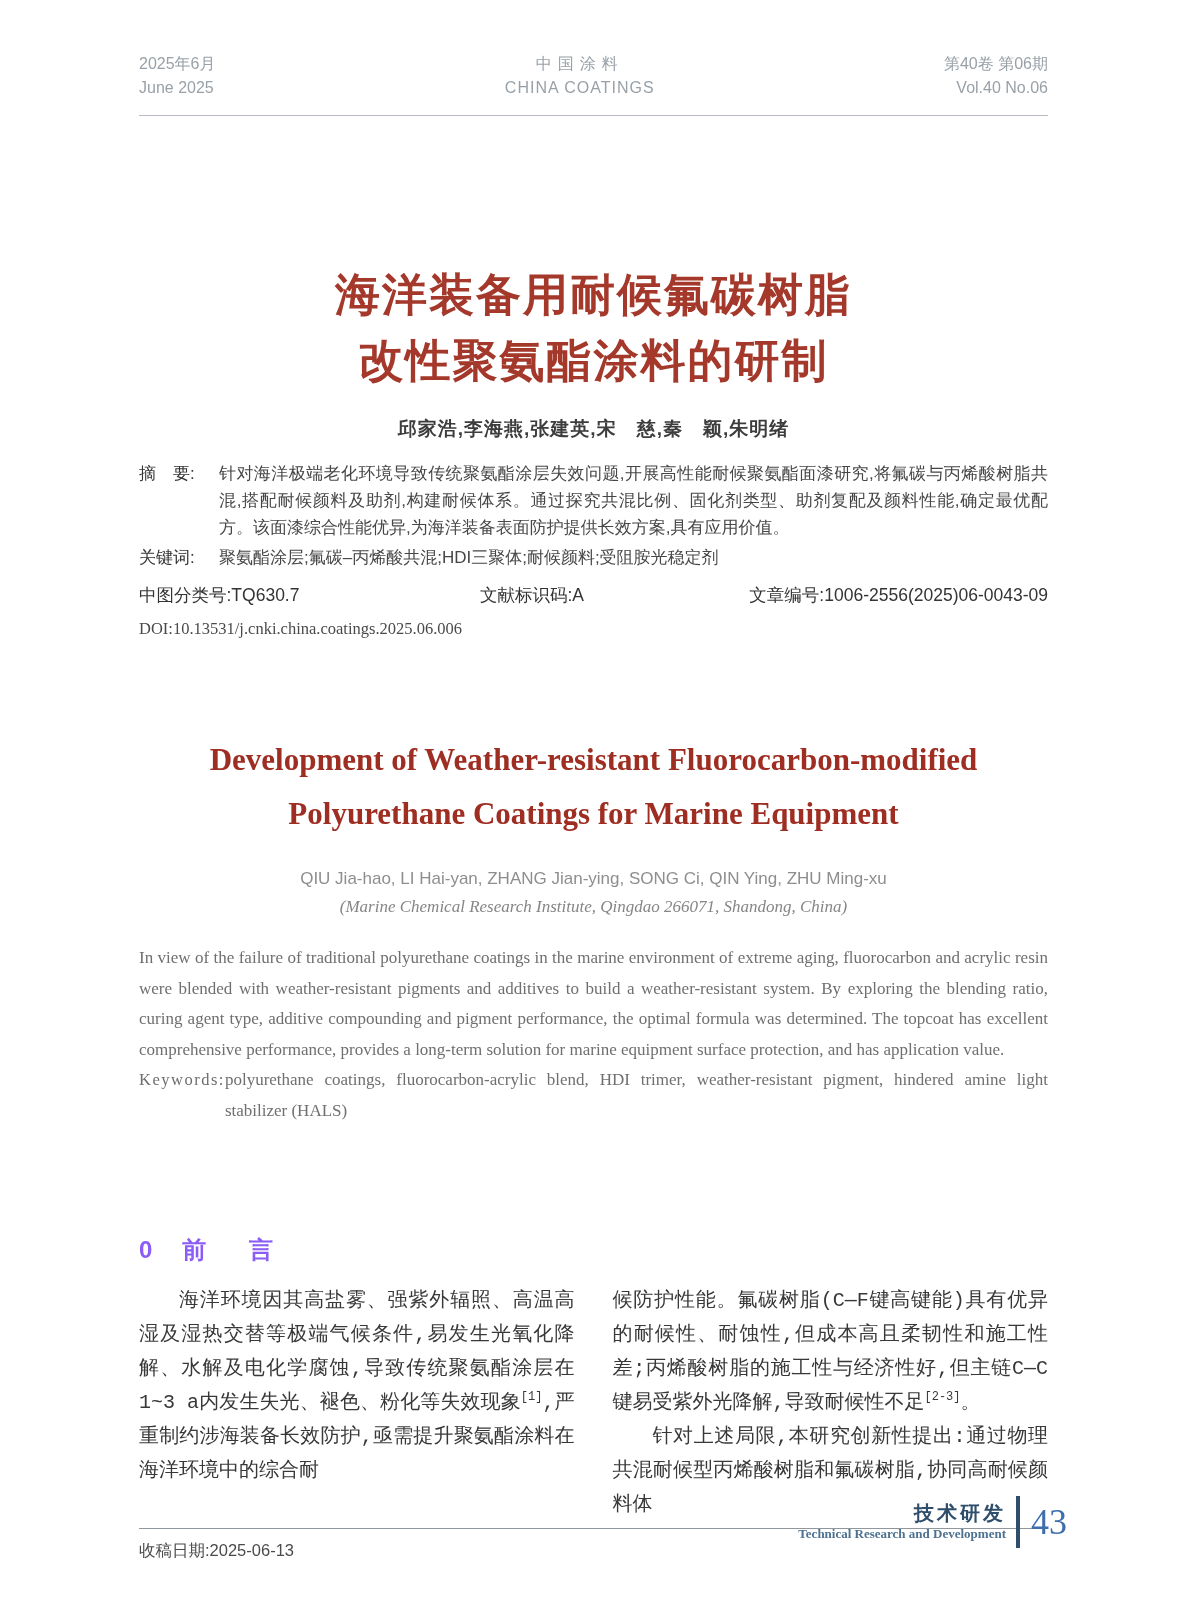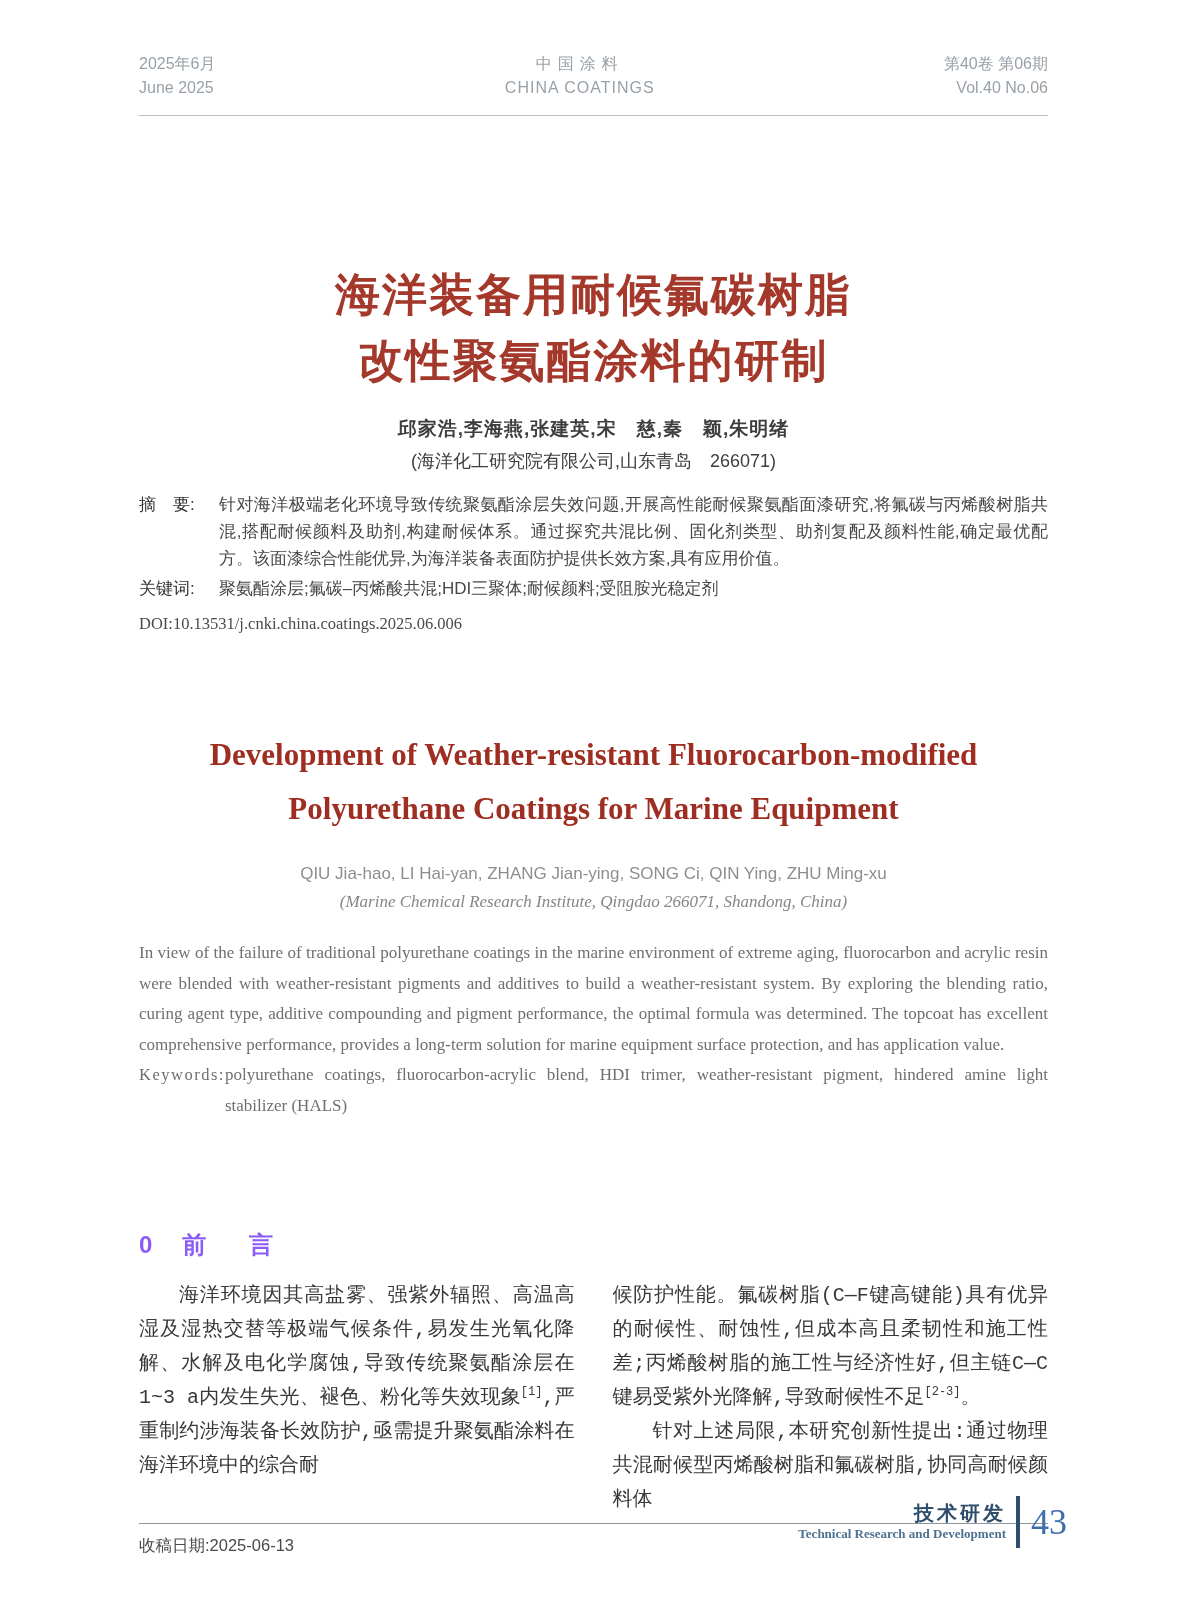--- a/index.html
+++ b/index.html
@@ -94,32 +94,36 @@
         <div class="en">Vol.40  No.06</div>
       </div>
     </div>
 
     <h1 class="cn-title">
       <div>海洋装备用耐候氟碳树脂</div>
       <div>改性聚氨酯涂料的研制</div>
     </h1>
 
     <div class="cn-authors">邱家浩,李海燕,张建英,宋　慈,秦　颖,朱明绪</div>
-    <div class="cn-affil">(海洋化工研究院有限公司,山东青岛　266071)</div>
 
     <div class="hang cn-abstract">
       <span class="hlabel">摘　要:</span>
       <span class="htext">针对海洋极端老化环境导致传统聚氨酯涂层失效问题,开展高性能耐候聚氨酯面漆研究,将氟碳与丙烯酸树脂共混,搭配耐候颜料及助剂,构建耐候体系。通过探究共混比例、固化剂类型、助剂复配及颜料性能,确定最优配方。该面漆综合性能优异,为海洋装备表面防护提供长效方案,具有应用价值。</span>
     </div>
 
     <div class="hang cn-keywords">
       <span class="hlabel">关键词:</span>
       <span class="htext">聚氨酯涂层;氟碳–丙烯酸共混;HDI三聚体;耐候颜料;受阻胺光稳定剂</span>
     </div>
 
+    <div class="classrow">
+      <span class="i1">中图分类号:TQ630.7</span>
+      <span class="i2">文献标识码:A</span>
+      <span class="i3">文章编号:1006-2556(2025)06-0043-09</span>
+    </div>
     <div class="doi">DOI:10.13531/j.cnki.china.coatings.2025.06.006</div>
 
     <h2 class="en-title">
       <div>Development of Weather-resistant Fluorocarbon-modified</div>
       <div>Polyurethane Coatings for Marine Equipment</div>
     </h2>
 
     <div class="en-authors">QIU Jia-hao, LI Hai-yan, ZHANG Jian-ying, SONG Ci, QIN Ying, ZHU Ming-xu</div>
     <div class="en-affil">(Marine Chemical Research Institute, Qingdao 266071, Shandong, China)</div>
 

